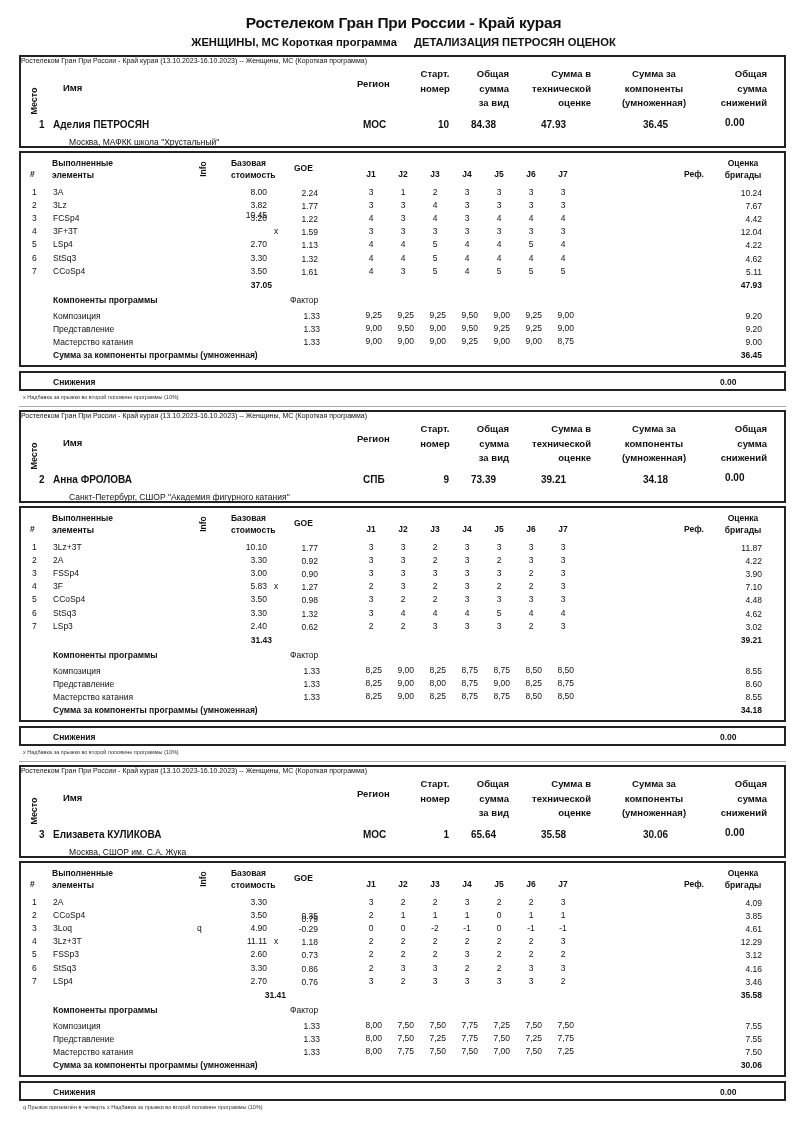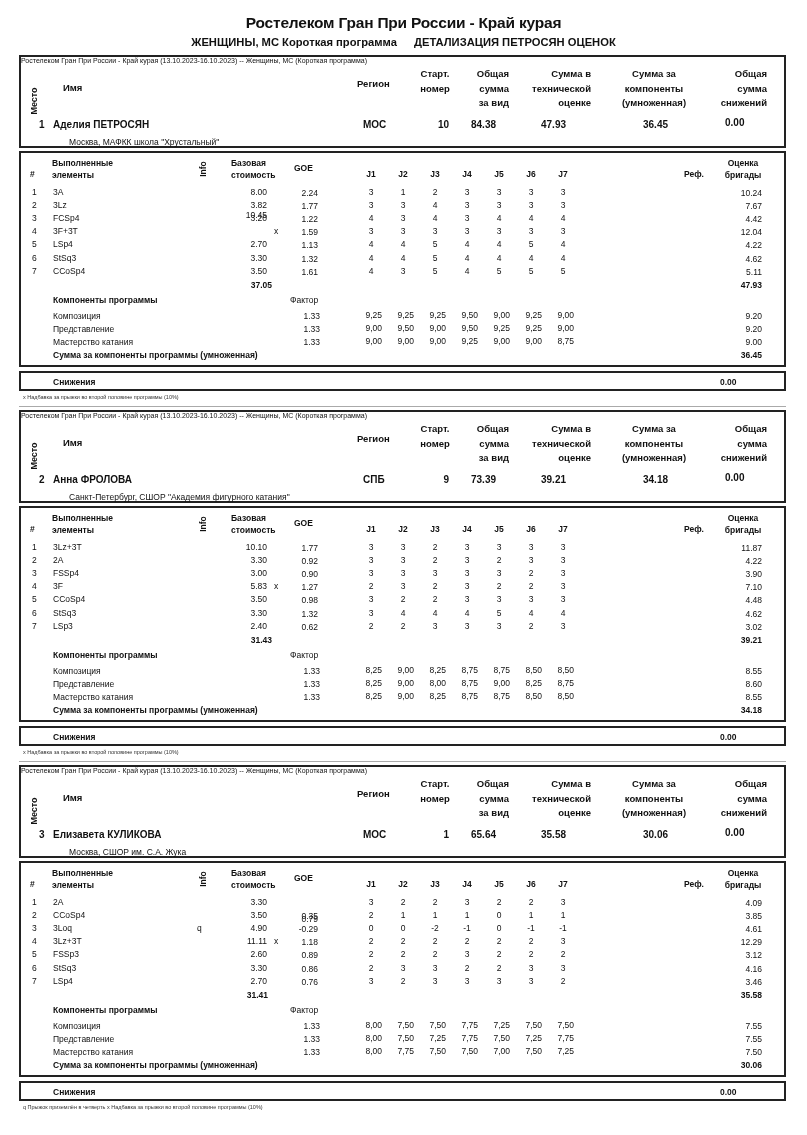--- a/index.html
+++ b/index.html
@@ -629,21 +629,21 @@
           <div class="c ctr" style="left:500px;width:20px;top:73.3px">2</div>
           <div class="c ctr" style="left:532px;width:20px;top:73.3px">3</div>
           <div class="c r" style="left:699px;width:42px;top:74.3px">12.29</div>
         </div>
         <div>
           <div class="c" style="left:11px;top:86.4px">5</div>
           <div class="c" style="left:32px;top:86.4px">FSSp3</div>
           <div class="c" style="left:176px;top:86.4px"></div>
           <div class="c r" style="left:209px;width:37px;top:86.4px">2.60</div>
           <div class="c" style="left:253px;top:86.4px"></div>
-          <div class="c r" style="left:265px;width:32px;top:87.4px">0.89</div>
+          <div class="c r" style="left:265px;width:32px;top:87.4px">0.73</div>
           <div class="c ctr" style="left:340px;width:20px;top:86.4px">2</div>
           <div class="c ctr" style="left:372px;width:20px;top:86.4px">2</div>
           <div class="c ctr" style="left:404px;width:20px;top:86.4px">2</div>
           <div class="c ctr" style="left:436px;width:20px;top:86.4px">3</div>
           <div class="c ctr" style="left:468px;width:20px;top:86.4px">2</div>
           <div class="c ctr" style="left:500px;width:20px;top:86.4px">2</div>
           <div class="c ctr" style="left:532px;width:20px;top:86.4px">2</div>
           <div class="c r" style="left:699px;width:42px;top:87.4px">3.12</div>
         </div>
         <div>
@@ -671,21 +671,21 @@
           <div class="c r" style="left:265px;width:32px;top:113.6px">0.76</div>
           <div class="c ctr" style="left:340px;width:20px;top:112.6px">3</div>
           <div class="c ctr" style="left:372px;width:20px;top:112.6px">2</div>
           <div class="c ctr" style="left:404px;width:20px;top:112.6px">3</div>
           <div class="c ctr" style="left:436px;width:20px;top:112.6px">3</div>
           <div class="c ctr" style="left:468px;width:20px;top:112.6px">3</div>
           <div class="c ctr" style="left:500px;width:20px;top:112.6px">3</div>
           <div class="c ctr" style="left:532px;width:20px;top:112.6px">2</div>
           <div class="c r" style="left:699px;width:42px;top:113.6px">3.46</div>
         </div>
-        <div class="c b r" style="left:205px;width:42px;top:127px">31.41</div>
+        <div class="c b r" style="left:223px;width:42px;top:127px">31.41</div>
         <div class="c b r" style="left:699px;width:42px;top:127px">35.58</div>
         <div class="c b" style="left:32px;top:142px">Компоненты программы</div>
         <div class="c" style="left:269px;top:142px">Фактор</div>
         <div>
           <div class="c" style="left:32px;top:158px">Композиция</div>
           <div class="c r" style="left:269px;width:30px;top:158px">1.33</div>
           <div class="c r" style="left:337px;width:24px;top:157px">8,00</div>
           <div class="c r" style="left:369px;width:24px;top:157px">7,50</div>
           <div class="c r" style="left:401px;width:24px;top:157px">7,50</div>
           <div class="c r" style="left:433px;width:24px;top:157px">7,75</div>

